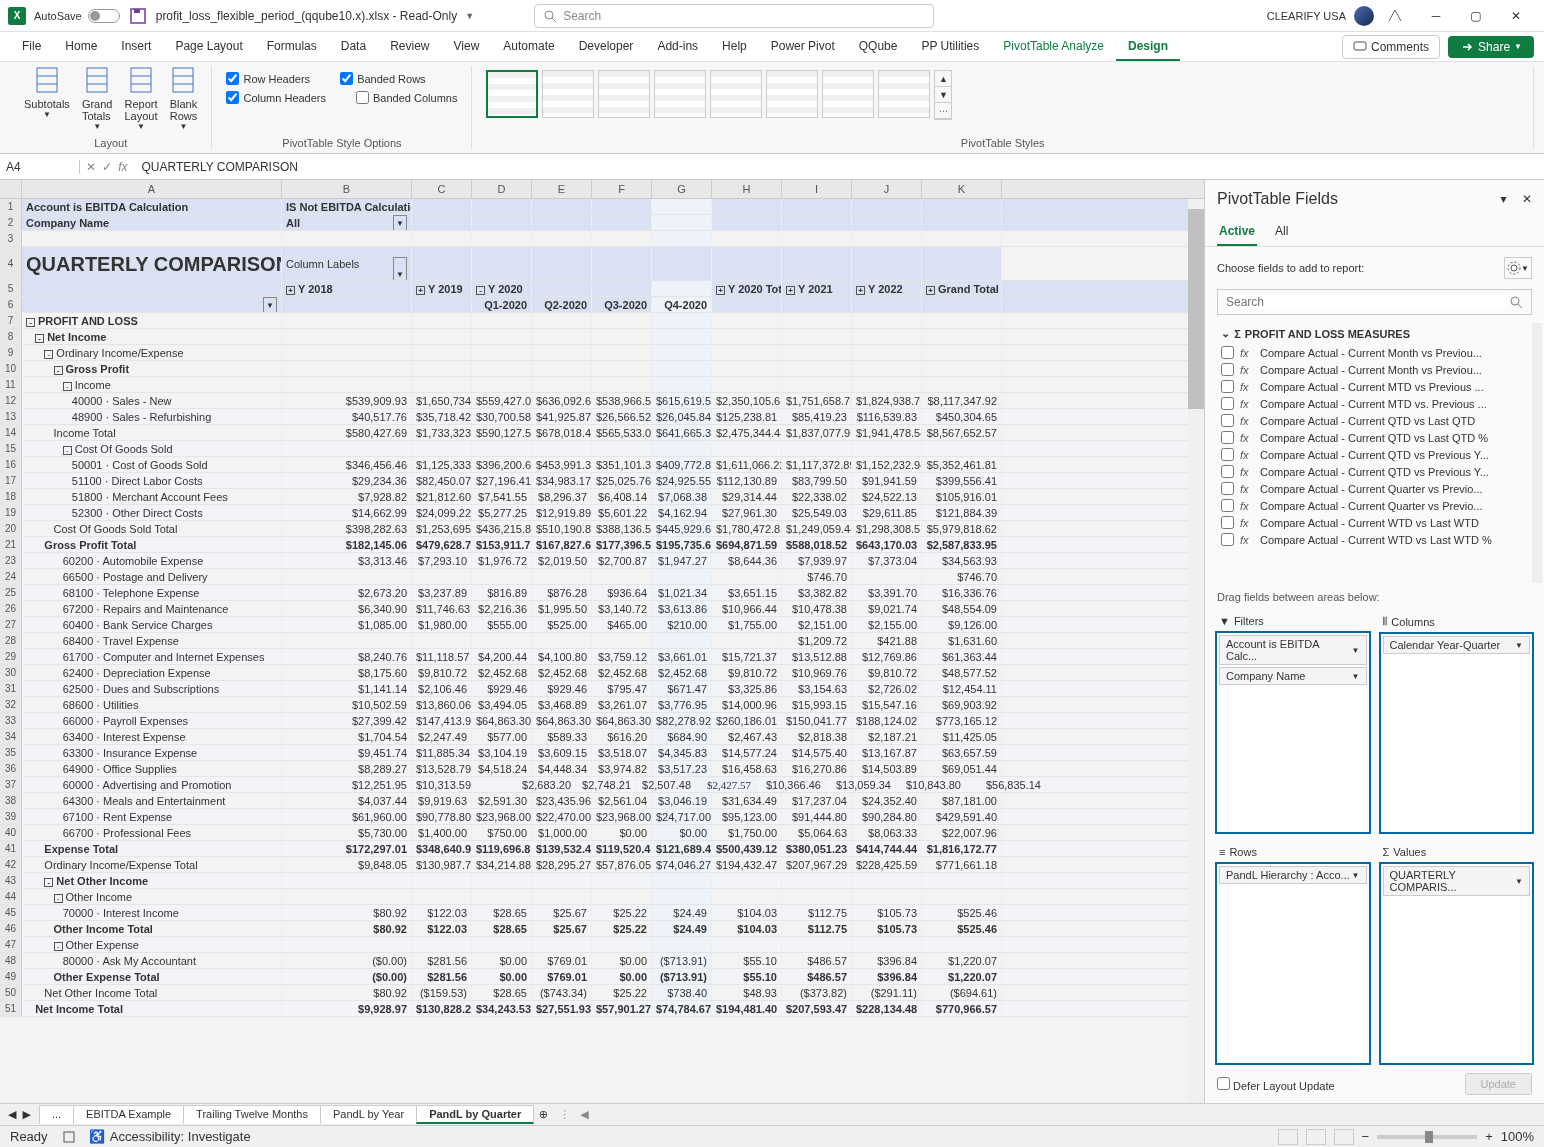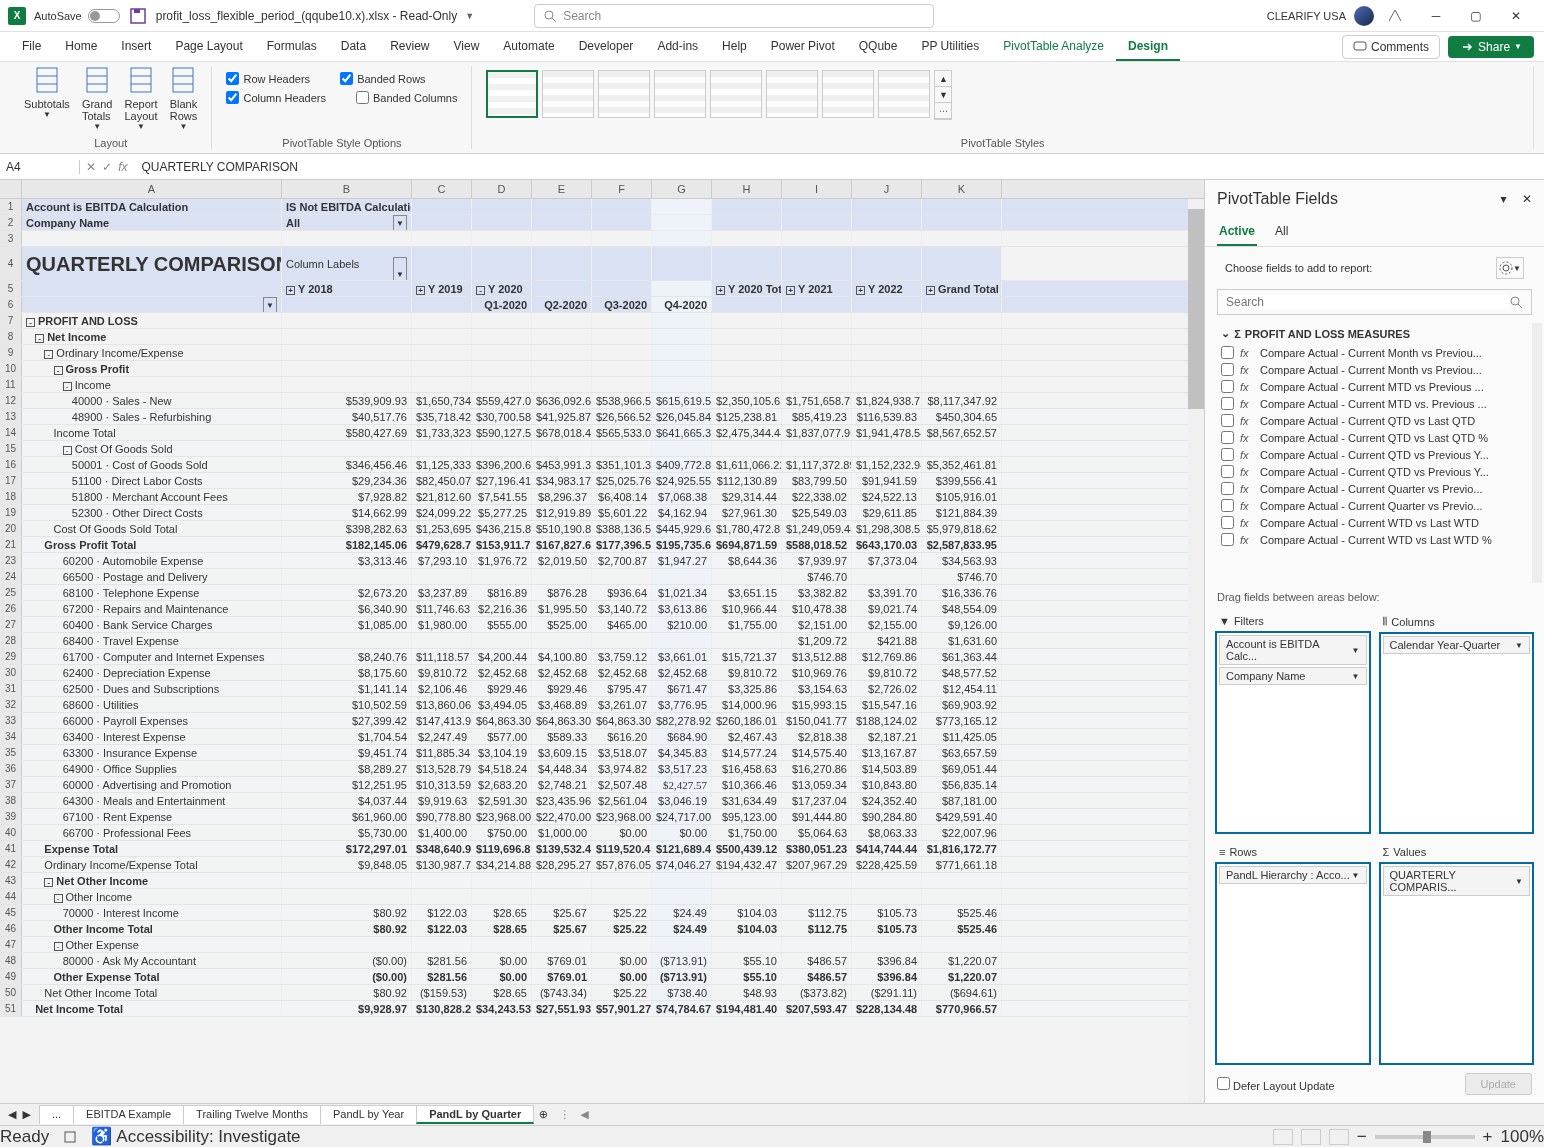--- a/index.html
+++ b/index.html
@@ -72,21 +72,21 @@
 .scroll-v { position: absolute; right: 0; top: 19px; bottom: 0; width: 16px; background: #f0f0f0; }
 .scroll-v .thumb { background: #c0c0c0; width: 100%; height: 200px; margin-top: 10px; }
 
 
 .fields-pane { width: 340px; background: #fafafa; border-left: 1px solid #ccc; display: flex; flex-direction: column; }
 .fp-header { padding: 10px 12px; display: flex; justify-content: space-between; align-items: center; }
 .fp-title { font-size: 16px; }
 .fp-tabs { display: flex; gap: 16px; padding: 0 12px; border-bottom: 1px solid #ddd; }
 .fp-tab { padding: 6px 2px; font-size: 12px; cursor: pointer; }
 .fp-tab.active { border-bottom: 2px solid #107c41; color: #107c41; font-weight: 600; }
-.fp-sub { padding: 10px 20px; font-size: 11px; display: flex; justify-content: space-between; align-items: center; }
+.fp-sub { padding: 10px 12px; font-size: 11px; display: flex; justify-content: space-between; align-items: center; }
 .fp-gear { border: 1px solid #ccc; width: 28px; height: 22px; display: flex; align-items: center; justify-content: center; cursor: pointer; }
 .fp-search { margin: 0 12px 8px; border: 1px solid #ccc; height: 26px; display: flex; align-items: center; padding: 0 8px; }
 .fp-search input { border: none; outline: none; flex: 1; font-size: 12px; }
 .fp-fields { flex: 0 0 260px; overflow-y: auto; margin: 0 2px 0 12px; border-right: 10px solid #eee; }
 .fp-field { display: flex; align-items: center; padding: 2px 4px; font-size: 11px; gap: 6px; }
 .fp-field .fx { font-style: italic; color: #555; width: 14px; }
 .fp-field-hdr { font-weight: 600; padding: 4px; font-size: 11px; display: flex; align-items: center; gap: 4px; }
 .fp-drag-label { padding: 8px 12px; font-size: 11px; color: #555; }
 .fp-areas { display: grid; grid-template-columns: 1fr 1fr; grid-template-rows: 1fr 1fr; gap: 8px; padding: 0 10px; flex: 1; }
 .fp-area { border: none; display: flex; flex-direction: column; }
@@ -98,21 +98,21 @@
 
 
 .sheet-tabs { height: 22px; background: #f0f0f0; display: flex; align-items: center; border-top: 1px solid #ccc; font-size: 11px; }
 .sheet-nav { display: flex; gap: 6px; padding: 0 8px; }
 .sheet-nav span { cursor: pointer; }
 .sheet-tab { padding: 2px 12px; border: 1px solid #ccc; border-bottom: none; background: #fff; cursor: pointer; margin-right: -1px; }
 .sheet-tab.active { background: #fff; border-bottom: 2px solid #107c41; font-weight: 600; }
 .sheet-add { width: 20px; text-align: center; cursor: pointer; }
 
 
-.status-bar { height: 22px; background: #f0f0f0; display: flex; align-items: center; padding: 0 0; font-size: 17px; border-top: 1px solid #ccc; justify-content: space-between; }
+.status-bar { height: 22px; background: #f0f0f0; display: flex; align-items: center; padding: 0 10px; font-size: 13px; border-top: 1px solid #ccc; justify-content: space-between; }
 .status-left { display: flex; gap: 14px; align-items: center; }
 .status-right { display: flex; gap: 8px; align-items: center; }
 .view-btn { width: 20px; height: 16px; border: 1px solid #ccc; cursor: pointer; }
 .zoom-slider { width: 100px; height: 4px; background: #ccc; position: relative; }
 .zoom-slider::after { content: ""; position: absolute; width: 8px; height: 12px; background: #888; top: -4px; left: 48px; }
 </style>
 </head>
 <body>
 
 <div class="titlebar">
@@ -783,21 +783,21 @@
           <div class="cell r" style="width: 70px;">$16,458.63</div>
           <div class="cell r" style="width: 70px;">$16,270.86</div>
           <div class="cell r" style="width: 70px;">$14,503.89</div>
           <div class="cell r" style="width: 80px;">$69,051.44</div>
         </div>
         <div class="grid-row shade" style="height: 16px;">
           <div class="row-h" style="line-height:16px">37</div>
           <div class="cell" style="width: 260px;">&nbsp;&nbsp;&nbsp;&nbsp;&nbsp;&nbsp;&nbsp;&nbsp;&nbsp;&nbsp;&nbsp;&nbsp;60000 · Advertising and Promotion</div>
           <div class="cell r" style="width: 130px;">$12,251.95</div>
           <div class="cell r" style="width: 60px;">$10,313.59</div>
-          <div class="cell r" style="width: 60px;">$2,683.20</div>
+          <div class="cell r" style="width: 60px; margin-left: 44px;">$2,683.20</div>
           <div class="cell r" style="width: 60px;">$2,748.21</div>
           <div class="cell r" style="width: 60px;">$2,507.48</div>
           <div class="cell r total-col" style="width: 60px; font-family: Liberation Serif, serif;">$2,427.57</div>
           <div class="cell r" style="width: 70px;">$10,366.46</div>
           <div class="cell r" style="width: 70px;">$13,059.34</div>
           <div class="cell r" style="width: 70px;">$10,843.80</div>
           <div class="cell r" style="width: 80px;">$56,835.14</div>
         </div>
         <div class="grid-row " style="height: 16px;">
           <div class="row-h" style="line-height:16px">38</div>

